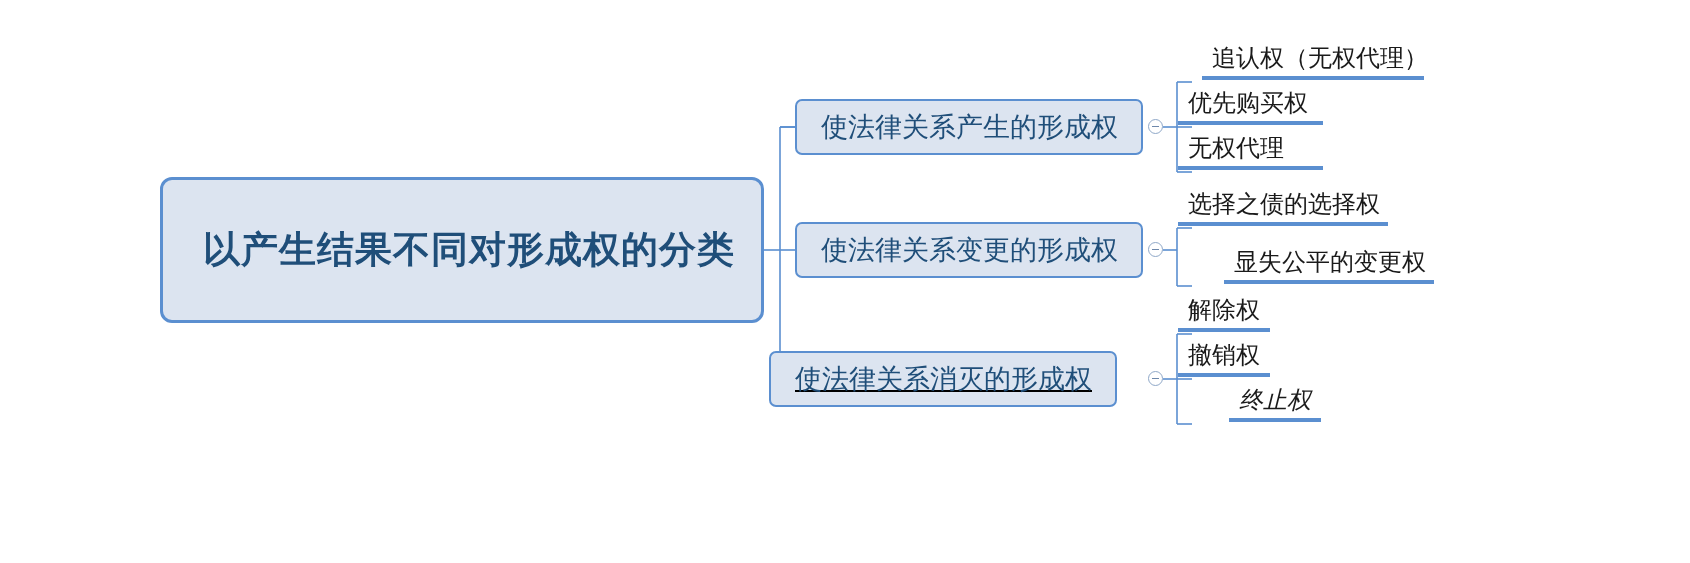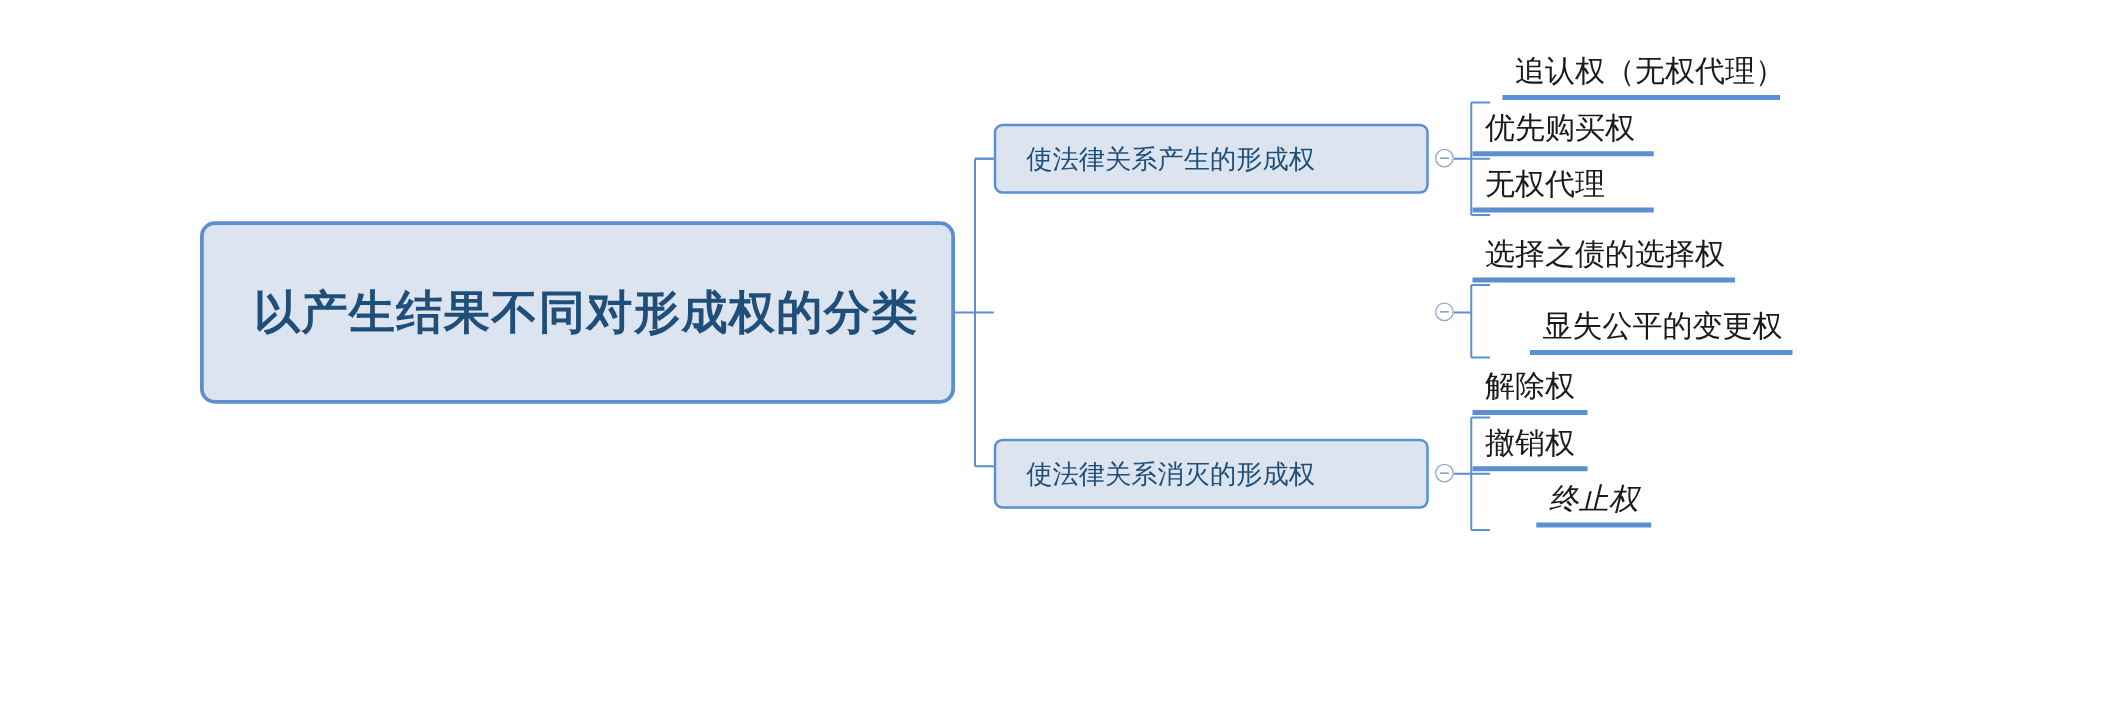--- a/index.html
+++ b/index.html
@@ -60,28 +60,28 @@
     height: 56px;
     box-sizing: border-box;
     background: #dce4f0;
     border: 2px solid #5b8fd0;
     border-radius: 7px;
     display: flex;
     align-items: center;
     z-index: 4;
   }
   .branch-label {
-    font-size: 21px;
+    font-size: 27px;
     color: #1f4e79;
     padding-left: 24px;
     white-space: nowrap;
   }
   .branch-1 { left: 795px; top: 99px; }
   .branch-2 { left: 795px; top: 222px; }
-  .branch-3 { left: 795px; top: 351px; }
+  .branch-3 { left: 769px; top: 351px; text-decoration: underline; }
 
   
   .collapse-toggle {
     position: absolute;
     width: 15px;
     height: 15px;
     box-sizing: border-box;
     border: 1.4px solid #8fa8c8;
     border-radius: 50%;
     background: #ffffff;
@@ -164,20 +164,23 @@
   <div class="leaf" style="left:1202px; top:43px; width:222px;">
     <span class="leaf-label">追认权（无权代理）</span>
   </div>
   <div class="leaf" style="left:1178px; top:88px; width:145px;">
     <span class="leaf-label">优先购买权</span>
   </div>
   <div class="leaf" style="left:1178px; top:133px; width:145px;">
     <span class="leaf-label">无权代理</span>
   </div>
 
+  <div class="branch-node branch-2">
+    <span class="branch-label">使法律关系变更的形成权</span>
+  </div>
   <div class="collapse-toggle tog-2"></div>
 
   <div class="leaf" style="left:1178px; top:189px; width:210px;">
     <span class="leaf-label">选择之债的选择权</span>
   </div>
   <div class="leaf" style="left:1224px; top:247px; width:210px;">
     <span class="leaf-label">显失公平的变更权</span>
   </div>
 
   <div class="branch-node branch-3">

